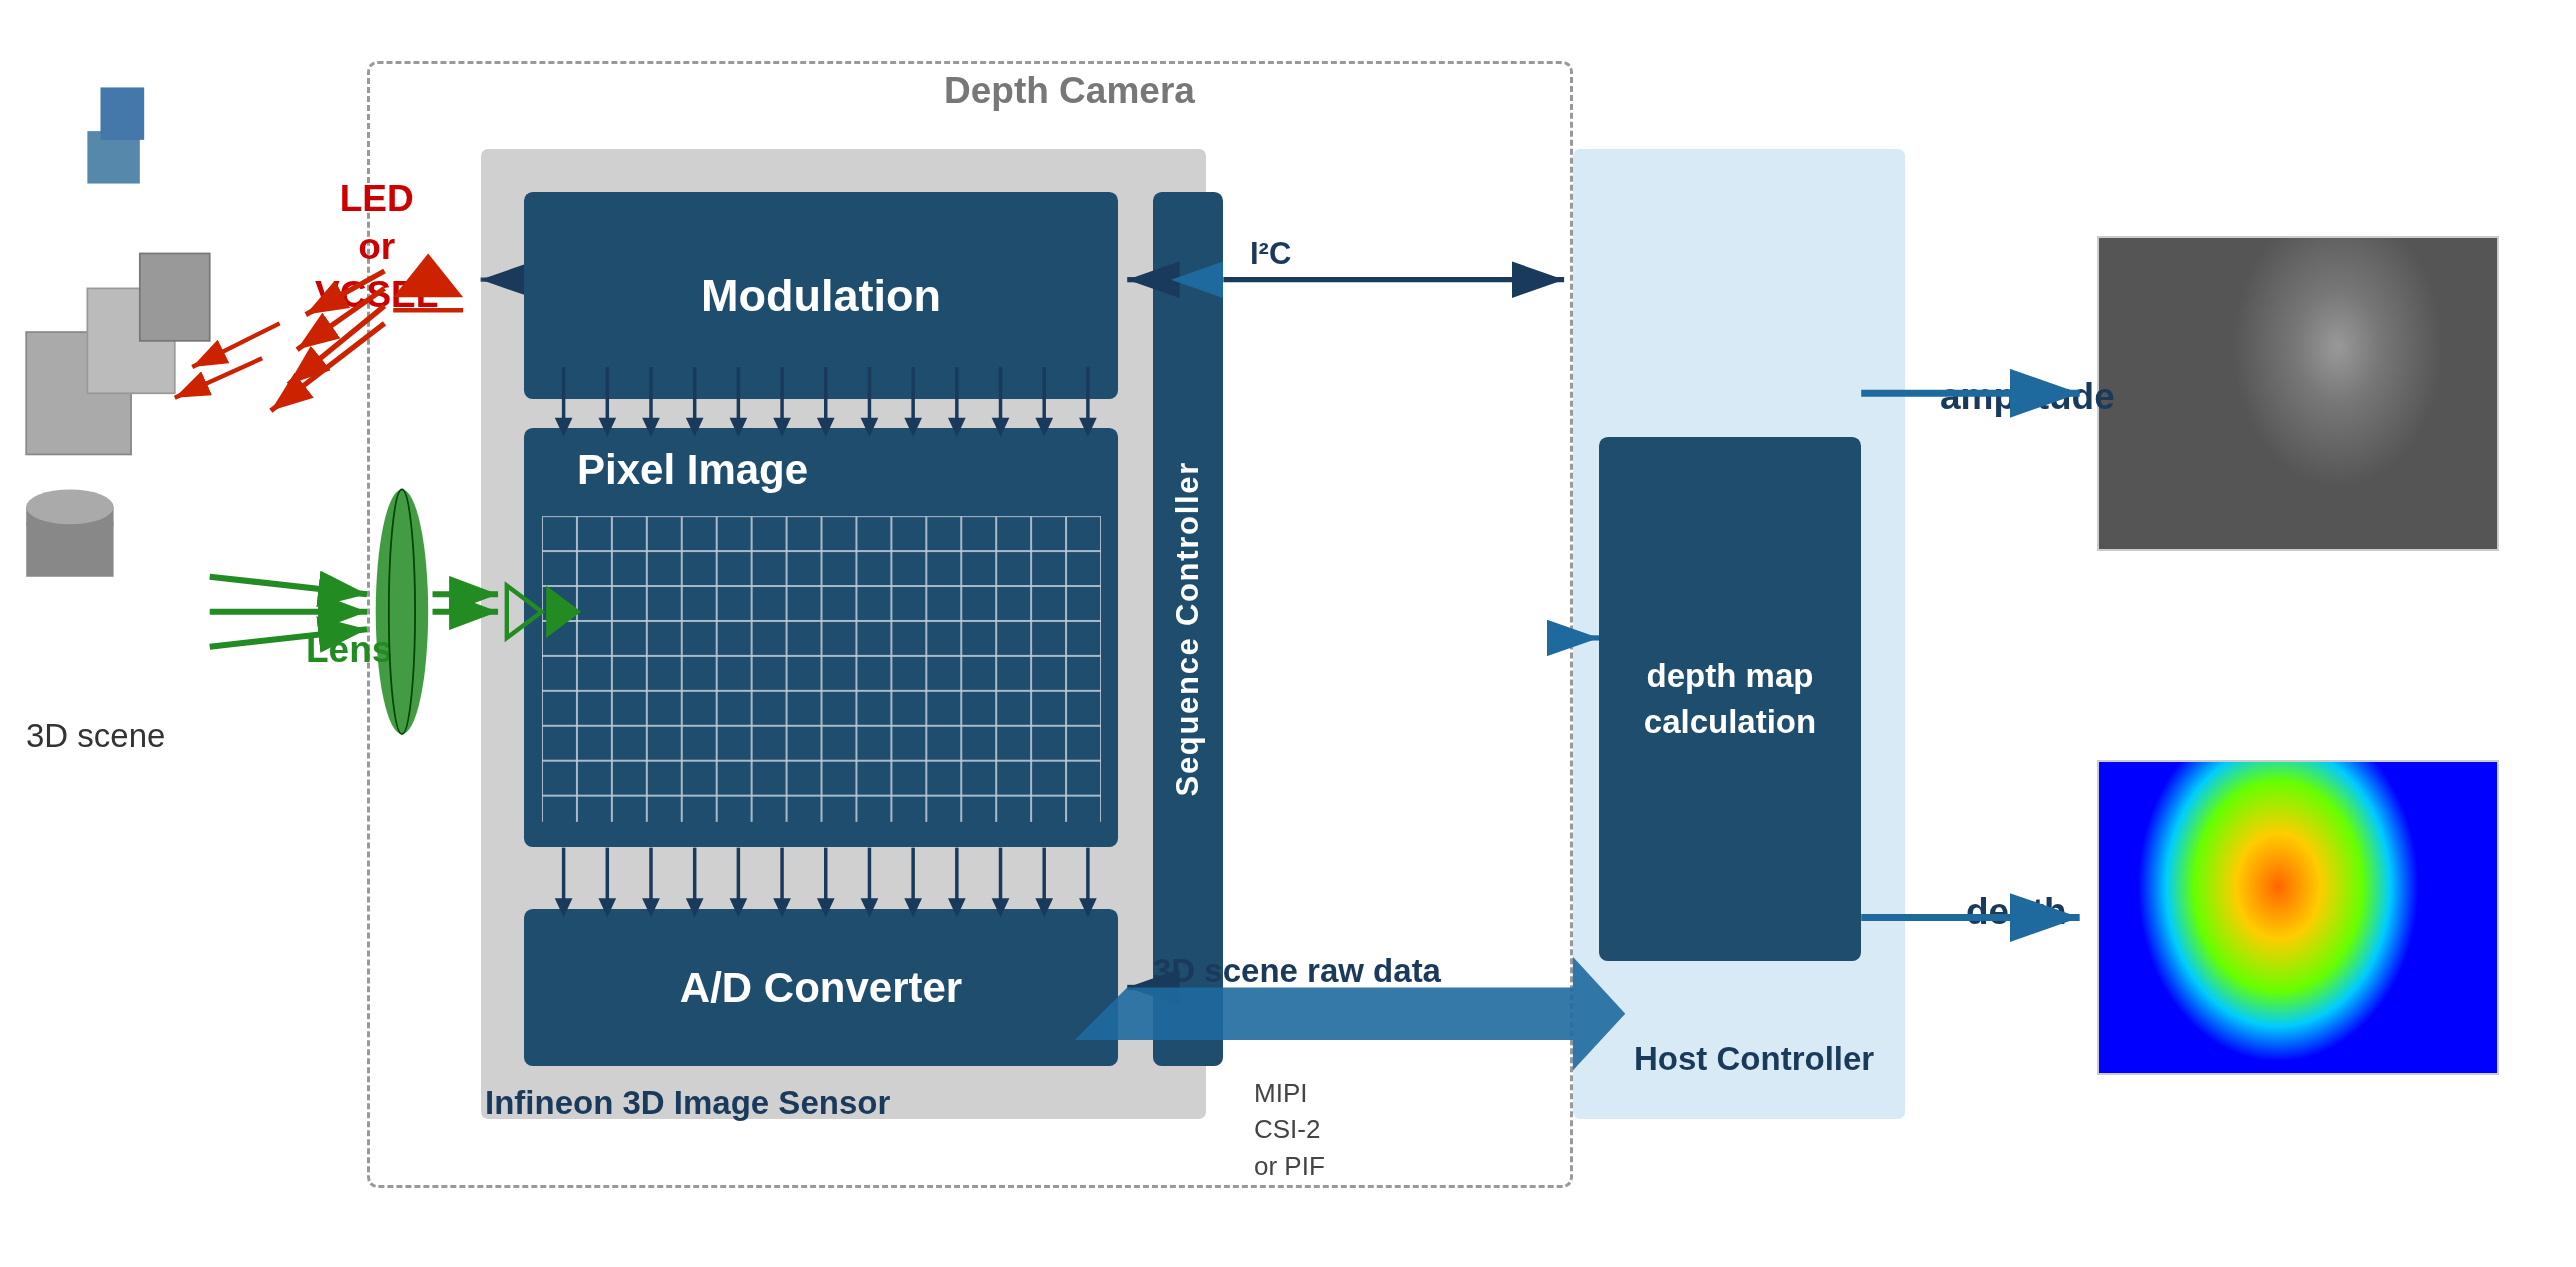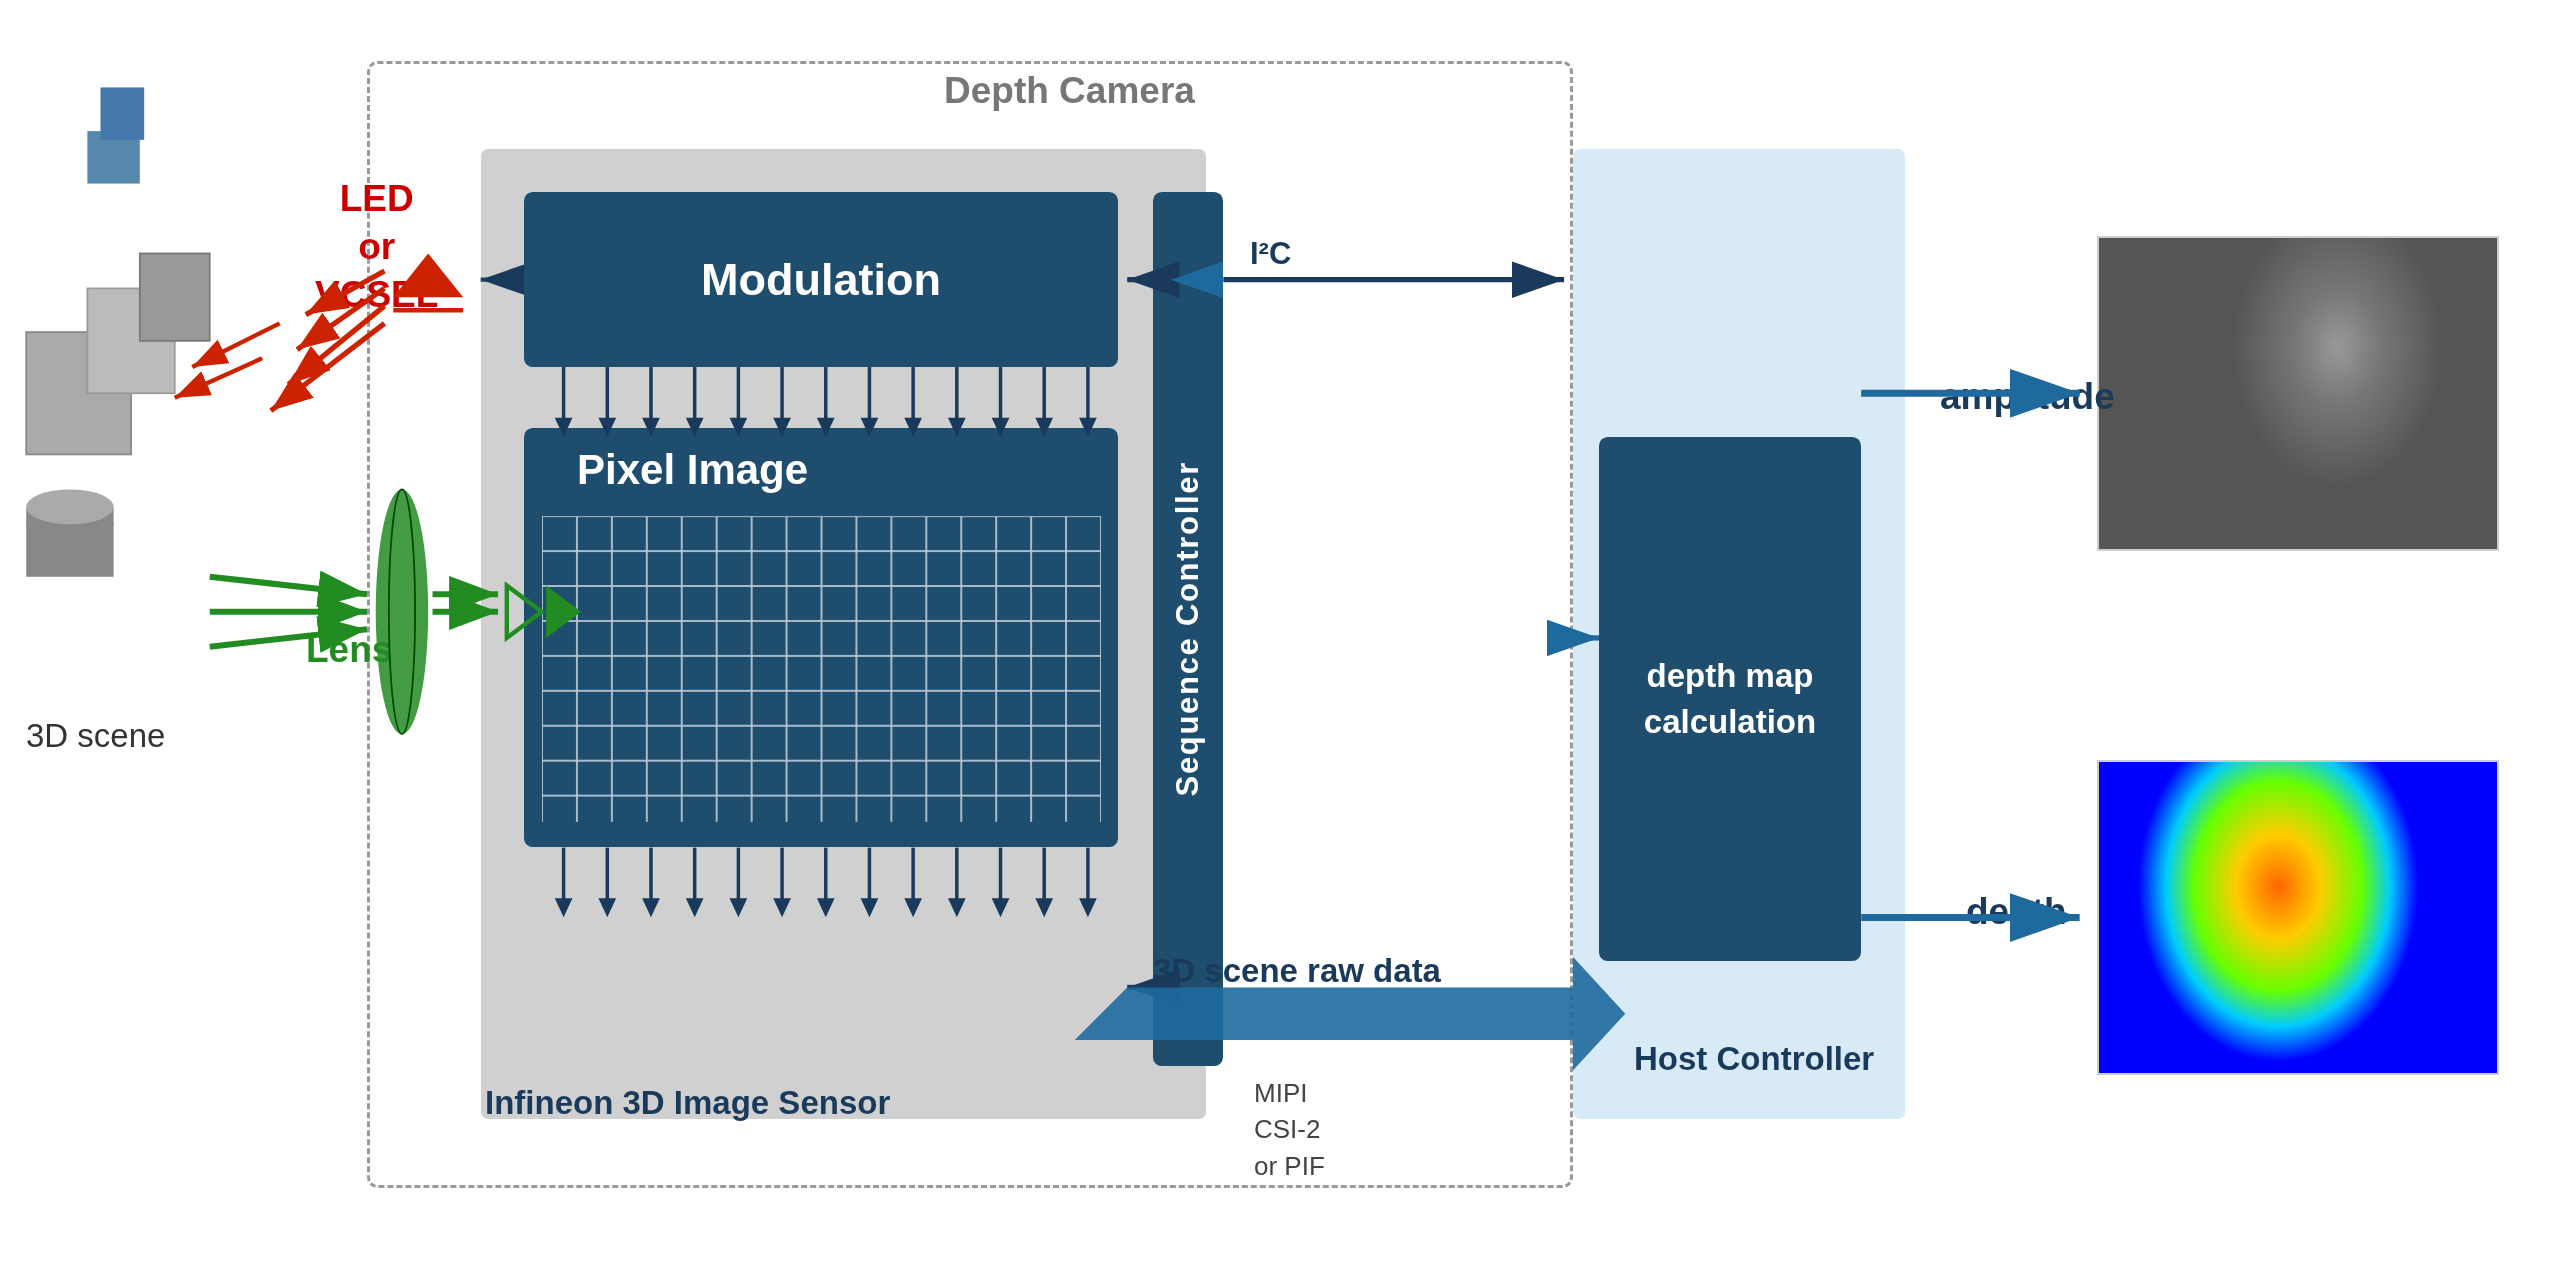--- a/index.html
+++ b/index.html
@@ -58,21 +58,21 @@
       font-weight: bold;
       color: #1a3a5c;
     }
 
     
     .modulation-block {
       position: absolute;
       top: 192px;
       left: 524px;
       width: 594px;
-      height: 175px;
+      height: 207px;
       background: #1e4d6e;
       border-radius: 8.7px;
       display: flex;
       align-items: center;
       justify-content: center;
     }
     .modulation-block span {
       color: white;
       font-size: 45px;
       font-weight: bold;
@@ -340,20 +340,23 @@
     <svg viewBox="0 0 640 350" xmlns="http://www.w3.org/2000/svg">
       <defs>
         <pattern id="grid" width="40" height="40" patternUnits="userSpaceOnUse">
           <rect width="40" height="40" fill="none" stroke="white" stroke-width="2"></rect>
         </pattern>
       </defs>
       <rect width="640" height="350" fill="url(#grid)" opacity="0.7"></rect>
     </svg>
   </div>
 
+  <div class="ad-block">
+    <span>A/D Converter</span>
+  </div>
 
   <div class="seq-block">
     <span>Sequence Controller</span>
   </div>
 
   <div class="host-box"></div>
   <div class="host-label">Host Controller</div>
 
   <div class="depth-calc-block">
     <span>depth map<br>calculation</span>

